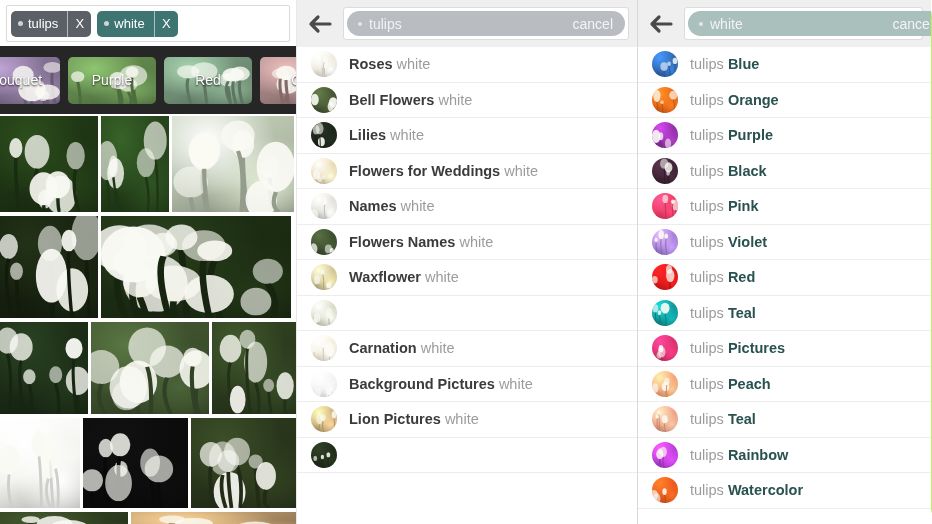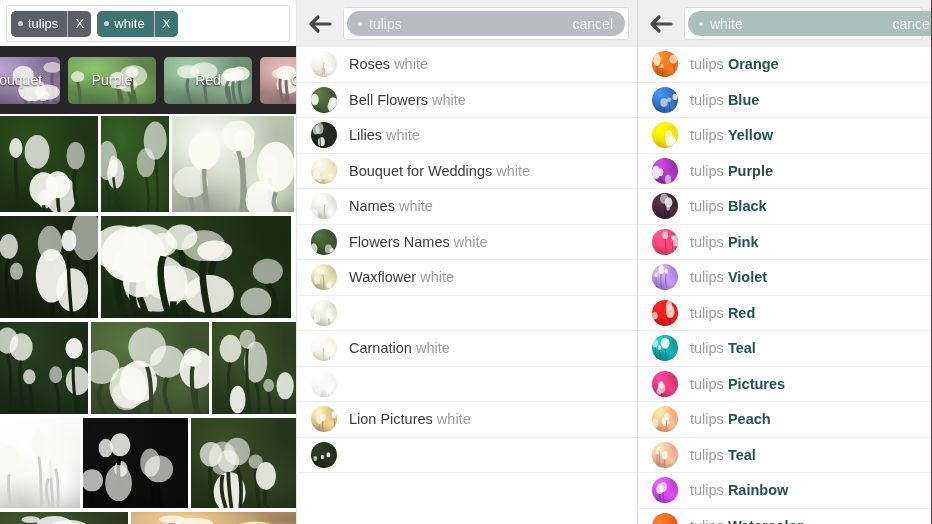--- a/index.html
+++ b/index.html
@@ -2,21 +2,21 @@
 <html><head>
 <meta charset="utf-8">
 <style>
   * { box-sizing: border-box; margin: 0; padding: 0; }
   html, body {
     width: 932px; height: 524px;
     background: #ffffff;
     font-family: "Liberation Sans", sans-serif;
     overflow: hidden;
   }
-  .screen { position: relative; width: 932px; height: 524px; display: flex; background:#b91c1c; }
+  .screen { position: relative; width: 932px; height: 524px; display: flex; background:#bef264;border-radius:16px; }
 
   
   #panel-results {
     width: 297px; height: 524px; position: relative;
     background: #ffffff; overflow: hidden; flex: none;
     border-right: 1px solid #e8e8e8;
   }
   .chipbar {
     height: 46px; background: #ffffff;
     padding: 5px 6px 4px 6px;
@@ -85,21 +85,21 @@
   .spill .cancel { color: #f4f4f4; font-size: 14px; white-space: nowrap; }
   #panel-sug-white .spill { margin-right: -26px; }
 
   .suglist { position: relative; overflow: hidden; height: 477px; }
   .sugrow {
     height: 35.5px; display: flex; align-items: center; gap: 12px;
     padding: 0 12px 0 14px; border-bottom: 1px solid #ededed; background:#fff;
   }
   .thumb { width: 26px; height: 26px; border-radius: 50%; flex: none; overflow: hidden; position: relative; }
   .sugtext { font-size: 14.5px; white-space: nowrap; }
-  .sugtext .strong { font-weight: normal; color: #3b3b3b; }
+  .sugtext .strong { font-weight: bold; color: #3b3b3b; }
   .sugtext .weak   { color: #9b9b9b; }
   .sugtext .strong-teal { font-weight: bold; color: #28514f; }
   .sugtext .weak-gray   { color: #9b9b9b; }
 </style>
 </head>
 <body>
 
 <div class="screen">
 
   <div id="panel-results">
@@ -493,21 +493,21 @@
           <div class="thumb" style="background: radial-gradient(at 30% 25%, rgb(255, 255, 255) 0%, rgba(0, 0, 0, 0) 55%), radial-gradient(at 75% 70%, rgb(255, 255, 220) 0%, rgba(0, 0, 0, 0) 50%), linear-gradient(160deg, rgb(255, 238, 194) 0%, rgb(227, 207, 169) 55%, rgb(163, 149, 122) 100%);">
             <svg width="100%" height="100%" viewBox="0 0 100 100" preserveAspectRatio="none" style="position: absolute; inset: 0px;">
               <ellipse cx="33.642566216011794" cy="80.59554985100196" rx="8.761459471081132" ry="11.247505924700759" fill="rgba(250,250,244,0.59)"></ellipse>
               <path d="M33.642566216011794 91.84305577570272 Q38.47103561110377 107.84305577570272 36.642566216011794 100" stroke="#c1b090" stroke-width="3.5" fill="none"></path>
               <ellipse cx="21.28696466110971" cy="65.06967505024265" rx="14.006724599751982" ry="18.638005286258565" fill="rgba(250,250,244,0.79)"></ellipse>
               <path d="M21.28696466110971 83.70768033650121 Q16.92229390280428 99.70768033650121 24.28696466110971 100" stroke="#c1b090" stroke-width="3.5" fill="none"></path>
               <ellipse cx="49.08850385671877" cy="73.8475232384389" rx="7.636082888411396" ry="8.65166050808098" fill="rgba(250,250,244,0.57)"></ellipse>
               <path d="M49.08850385671877 82.49918374651988 Q51.21624125783156 98.49918374651988 52.08850385671877 100" stroke="#c1b090" stroke-width="3.5" fill="none"></path>
             </svg>
           </div>
-          <div class="sugtext"><span class="strong">Bouquet for Weddings</span> <span class="weak">white</span></div>
+          <div class="sugtext"><span class="strong">Flowers for Weddings</span> <span class="weak">white</span></div>
         </div>
         <div class="sugrow">
           <div class="thumb" style="background: radial-gradient(at 30% 25%, rgb(255, 255, 255) 0%, rgba(0, 0, 0, 0) 55%), radial-gradient(at 75% 70%, rgb(255, 255, 255) 0%, rgba(0, 0, 0, 0) 50%), linear-gradient(160deg, rgb(250, 246, 238) 0%, rgb(217, 214, 207) 55%, rgb(156, 154, 149) 100%);">
             <svg width="100%" height="100%" viewBox="0 0 100 100" preserveAspectRatio="none" style="position: absolute; inset: 0px;">
               <ellipse cx="11.679239751621726" cy="83.02870175290327" rx="15.974084381933363" ry="19.535961702118655" fill="rgba(250,250,244,0.65)"></ellipse>
               <path d="M11.679239751621726 102.56466345502193 Q13.562984466349231 118.56466345502193 14.679239751621726 100" stroke="#b8b6b0" stroke-width="3.5" fill="none"></path>
               <ellipse cx="74.46424821133924" cy="80.10308197052362" rx="12.921403053645697" ry="14.869702504798903" fill="rgba(250,250,244,0.72)"></ellipse>
               <path d="M74.46424821133924 94.97278447532253 Q71.34280064392034 110.97278447532253 77.46424821133924 100" stroke="#b8b6b0" stroke-width="3.5" fill="none"></path>
               <ellipse cx="52.994561216325764" cy="32.317166811934285" rx="8.328991026770785" ry="13.847193920967044" fill="rgba(250,250,244,0.87)"></ellipse>
               <path d="M52.994561216325764 46.16436073290133 Q48.65699865047681 62.16436073290133 55.994561216325764 100" stroke="#b8b6b0" stroke-width="3.5" fill="none"></path>
@@ -570,20 +570,21 @@
           <div class="thumb" style="background: radial-gradient(at 30% 25%, rgb(255, 255, 255) 0%, rgba(0, 0, 0, 0) 55%), radial-gradient(at 75% 70%, rgb(255, 255, 255) 0%, rgba(0, 0, 0, 0) 50%), linear-gradient(160deg, rgb(255, 255, 255) 0%, rgb(236, 238, 240) 55%, rgb(170, 171, 173) 100%);">
             <svg width="100%" height="100%" viewBox="0 0 100 100" preserveAspectRatio="none" style="position: absolute; inset: 0px;">
               <ellipse cx="27.108424672441753" cy="81.46246096466783" rx="11.832774403427157" ry="16.779168431089367" fill="rgba(250,250,244,0.72)"></ellipse>
               <path d="M27.108424672441753 98.2416293957572 Q27.500101572601174 114.2416293957572 30.108424672441753 100" stroke="#c9cacc" stroke-width="3.5" fill="none"></path>
               <ellipse cx="68.74524214712216" cy="87.4595837916525" rx="9.103734256282324" ry="14.305168039939907" fill="rgba(250,250,244,0.65)"></ellipse>
               <path d="M68.74524214712216 101.7647518315924 Q67.0373630770656 117.7647518315924 71.74524214712216 100" stroke="#c9cacc" stroke-width="3.5" fill="none"></path>
               <ellipse cx="67.24160292523057" cy="77.8223805706121" rx="10.890609028232568" ry="14.638697496076244" fill="rgba(250,250,244,0.63)"></ellipse>
               <path d="M67.24160292523057 92.46107806668834 Q67.43374028309889 108.46107806668834 70.24160292523057 100" stroke="#c9cacc" stroke-width="3.5" fill="none"></path>
             </svg>
           </div>
+          <div class="sugtext"><span class="strong">Background Pictures</span> <span class="weak">white</span></div>
         </div>
         <div class="sugrow">
           <div class="thumb" style="background: radial-gradient(at 30% 25%, rgb(255, 255, 184) 0%, rgba(0, 0, 0, 0) 55%), radial-gradient(at 75% 70%, rgb(255, 218, 155) 0%, rgba(0, 0, 0, 0) 50%), linear-gradient(160deg, rgb(227, 193, 137) 0%, rgb(197, 168, 119) 55%, rgb(142, 121, 86) 100%);">
             <svg width="100%" height="100%" viewBox="0 0 100 100" preserveAspectRatio="none" style="position: absolute; inset: 0px;">
               <ellipse cx="88.31733564302202" cy="33.48744560009215" rx="8.805286140556115" ry="14.128199245023305" fill="rgba(250,250,244,0.84)"></ellipse>
               <path d="M88.31733564302202 47.615644845115455 Q92.2672753698506 63.615644845115455 91.31733564302202 100" stroke="#a78f65" stroke-width="3.5" fill="none"></path>
               <ellipse cx="32.92108024327135" cy="49.26055361296076" rx="12.753802898690944" ry="21.6537579800329" fill="rgba(250,250,244,0.58)"></ellipse>
               <path d="M32.92108024327135 70.91431159299367 Q27.381269699605774 86.91431159299367 35.92108024327135 100" stroke="#a78f65" stroke-width="3.5" fill="none"></path>
               <ellipse cx="45.918094175829594" cy="45.407828582175" rx="10.508953215791356" ry="13.451809337822636" fill="rgba(250,250,244,0.67)"></ellipse>
               <path d="M45.918094175829594 58.85963791999764 Q41.555356038527265 74.85963791999764 48.918094175829594 100" stroke="#a78f65" stroke-width="3.5" fill="none"></path>
@@ -619,59 +620,46 @@
           <span class="q">
             <i class="dot"></i>
             <span>white</span>
           </span>
           <span class="cancel">cancel</span>
         </div>
       </div>
     </div>
     <div class="suglist" id="list-white">
         <div class="sugrow">
+          <div class="thumb" style="background: radial-gradient(at 30% 25%, rgb(71, 153, 255) 0%, rgba(0, 0, 0, 0) 55%), radial-gradient(at 75% 70%, rgb(60, 129, 218) 0%, rgba(0, 0, 0, 0) 50%), linear-gradient(160deg, rgb(53, 114, 193) 0%, rgb(46, 99, 168) 55%, rgb(33, 71, 121) 100%);">
+            <svg width="100%" height="100%" viewBox="0 0 100 100" preserveAspectRatio="none" style="position: absolute; inset: 0px;">
+              <ellipse cx="46.30674125547835" cy="59.672340650890185" rx="14.12067282578008" ry="16.867286341893937" fill="rgba(250,250,244,0.59)"></ellipse>
+              <path d="M46.30674125547835 76.53962699278412 Q45.92113472517633 92.53962699278412 49.30674125547835 100" stroke="#27548f" stroke-width="3.5" fill="none"></path>
+              <ellipse cx="88.34996990130747" cy="38.07953167896696" rx="9.124429227376556" ry="11.892348941648596" fill="rgba(250,250,244,0.83)"></ellipse>
+              <path d="M88.34996990130747 49.97188062061555 Q86.68956378506942 65.97188062061555 91.34996990130747 100" stroke="#27548f" stroke-width="3.5" fill="none"></path>
+              <ellipse cx="65.56514933405684" cy="49.044268622549374" rx="7.399552822764755" ry="8.698338277328407" fill="rgba(250,250,244,0.62)"></ellipse>
+              <path d="M65.56514933405684 57.742606899877785 Q69.68686237544141 73.74260689987779 68.56514933405684 100" stroke="#27548f" stroke-width="3.5" fill="none"></path>
+            </svg>
+          </div>
+          <div class="sugtext"><span class="weak-gray">tulips</span> <span class="strong-teal">Blue</span></div>
+        </div>
+        <div class="sugrow">
           <div class="thumb" style="background: radial-gradient(at 30% 25%, rgb(255, 149, 37) 0%, rgba(0, 0, 0, 0) 55%), radial-gradient(at 75% 70%, rgb(255, 125, 31) 0%, rgba(0, 0, 0, 0) 50%), linear-gradient(160deg, rgb(255, 110, 28) 0%, rgb(224, 96, 24) 55%, rgb(161, 69, 17) 100%);">
             <svg width="100%" height="100%" viewBox="0 0 100 100" preserveAspectRatio="none" style="position: absolute; inset: 0px;">
               <ellipse cx="38.46186210143466" cy="58.30675532310585" rx="6.757490754480236" ry="7.4797960741790055" fill="rgba(250,250,244,0.58)"></ellipse>
               <path d="M38.46186210143466 65.78655139728485 Q42.646237803924 81.78655139728485 41.46186210143466 100" stroke="#be5214" stroke-width="3.5" fill="none"></path>
               <ellipse cx="81.9375759707473" cy="31.393272167720493" rx="15.527860377695347" ry="17.18423794773027" fill="rgba(250,250,244,0.69)"></ellipse>
               <path d="M81.9375759707473 48.577510115450764 Q87.51940885629477 64.57751011545076 84.9375759707473 100" stroke="#be5214" stroke-width="3.5" fill="none"></path>
               <ellipse cx="18.7885538389853" cy="34.06681884083283" rx="14.054592046912104" ry="23.80415336612065" fill="rgba(250,250,244,0.78)"></ellipse>
               <path d="M18.7885538389853 57.87097220695348 Q23.05206168119426 73.87097220695348 21.7885538389853 100" stroke="#be5214" stroke-width="3.5" fill="none"></path>
             </svg>
           </div>
           <div class="sugtext"><span class="weak-gray">tulips</span> <span class="strong-teal">Orange</span></div>
         </div>
         <div class="sugrow">
-          <div class="thumb" style="background: radial-gradient(at 30% 25%, rgb(71, 153, 255) 0%, rgba(0, 0, 0, 0) 55%), radial-gradient(at 75% 70%, rgb(60, 129, 218) 0%, rgba(0, 0, 0, 0) 50%), linear-gradient(160deg, rgb(53, 114, 193) 0%, rgb(46, 99, 168) 55%, rgb(33, 71, 121) 100%);">
-            <svg width="100%" height="100%" viewBox="0 0 100 100" preserveAspectRatio="none" style="position: absolute; inset: 0px;">
-              <ellipse cx="46.30674125547835" cy="59.672340650890185" rx="14.12067282578008" ry="16.867286341893937" fill="rgba(250,250,244,0.59)"></ellipse>
-              <path d="M46.30674125547835 76.53962699278412 Q45.92113472517633 92.53962699278412 49.30674125547835 100" stroke="#27548f" stroke-width="3.5" fill="none"></path>
-              <ellipse cx="88.34996990130747" cy="38.07953167896696" rx="9.124429227376556" ry="11.892348941648596" fill="rgba(250,250,244,0.83)"></ellipse>
-              <path d="M88.34996990130747 49.97188062061555 Q86.68956378506942 65.97188062061555 91.34996990130747 100" stroke="#27548f" stroke-width="3.5" fill="none"></path>
-              <ellipse cx="65.56514933405684" cy="49.044268622549374" rx="7.399552822764755" ry="8.698338277328407" fill="rgba(250,250,244,0.62)"></ellipse>
-              <path d="M65.56514933405684 57.742606899877785 Q69.68686237544141 73.74260689987779 68.56514933405684 100" stroke="#27548f" stroke-width="3.5" fill="none"></path>
-            </svg>
-          </div>
-          <div class="sugtext"><span class="weak-gray">tulips</span> <span class="strong-teal">Blue</span></div>
-        </div>
-        <div class="sugrow">
-          <div class="thumb" style="background: radial-gradient(at 30% 25%, rgb(255, 255, 0) 0%, rgba(0, 0, 0, 0) 55%), radial-gradient(at 75% 70%, rgb(255, 255, 0) 0%, rgba(0, 0, 0, 0) 50%), linear-gradient(160deg, rgb(255, 239, 0) 0%, rgb(239, 208, 0) 55%, rgb(172, 150, 0) 100%);">
-            <svg width="100%" height="100%" viewBox="0 0 100 100" preserveAspectRatio="none" style="position: absolute; inset: 0px;">
-              <ellipse cx="64.37173333408857" cy="54.89539553453" rx="14.438563946838753" ry="24.47288264670555" fill="rgba(250,250,244,0.68)"></ellipse>
-              <path d="M64.37173333408857 79.36827818123555 Q64.69944634414253 95.36827818123555 67.37173333408857 100" stroke="#cbb100" stroke-width="3.5" fill="none"></path>
-              <ellipse cx="67.54138949305815" cy="77.5639801302757" rx="14.804544452952474" ry="17.568118904948623" fill="rgba(250,250,244,0.81)"></ellipse>
-              <path d="M67.54138949305815 95.13209903522431 Q64.4049372907751 111.13209903522431 70.54138949305815 100" stroke="#cbb100" stroke-width="3.5" fill="none"></path>
-              <ellipse cx="76.16843942001856" cy="72.01714923512989" rx="14.587674740975572" ry="19.51178325183443" fill="rgba(250,250,244,0.92)"></ellipse>
-              <path d="M76.16843942001856 91.52893248696432 Q74.34008124300283 107.52893248696432 79.16843942001856 100" stroke="#cbb100" stroke-width="3.5" fill="none"></path>
-            </svg>
-          </div>
-          <div class="sugtext"><span class="weak-gray">tulips</span> <span class="strong-teal">Yellow</span></div>
-        </div>
-        <div class="sugrow">
           <div class="thumb" style="background: radial-gradient(at 30% 25%, rgb(215, 73, 245) 0%, rgba(0, 0, 0, 0) 55%), radial-gradient(at 75% 70%, rgb(181, 61, 205) 0%, rgba(0, 0, 0, 0) 50%), linear-gradient(160deg, rgb(160, 54, 182) 0%, rgb(139, 47, 158) 55%, rgb(100, 34, 114) 100%);">
             <svg width="100%" height="100%" viewBox="0 0 100 100" preserveAspectRatio="none" style="position: absolute; inset: 0px;">
               <ellipse cx="61.44230797395218" cy="82.81639507450927" rx="11.870457294336735" ry="19.147359352593078" fill="rgba(250,250,244,0.59)"></ellipse>
               <path d="M61.44230797395218 101.96375442710234 Q62.19947876790515 117.96375442710234 64.44230797395218 100" stroke="#762886" stroke-width="3.5" fill="none"></path>
               <ellipse cx="15.770798686785064" cy="55.25053759163736" rx="16.634814148133067" ry="25.32279097371442" fill="rgba(250,250,244,0.90)"></ellipse>
               <path d="M15.770798686785064 80.57332856535177 Q13.644404887987488 96.57332856535177 18.770798686785064 100" stroke="#762886" stroke-width="3.5" fill="none"></path>
               <ellipse cx="33.69553805594125" cy="54.67107464590626" rx="9.684524418639263" ry="15.222262183024196" fill="rgba(250,250,244,0.78)"></ellipse>
               <path d="M33.69553805594125 69.89333682893046 Q32.64247418318059 85.89333682893046 36.69553805594125 100" stroke="#762886" stroke-width="3.5" fill="none"></path>
             </svg>
           </div>

